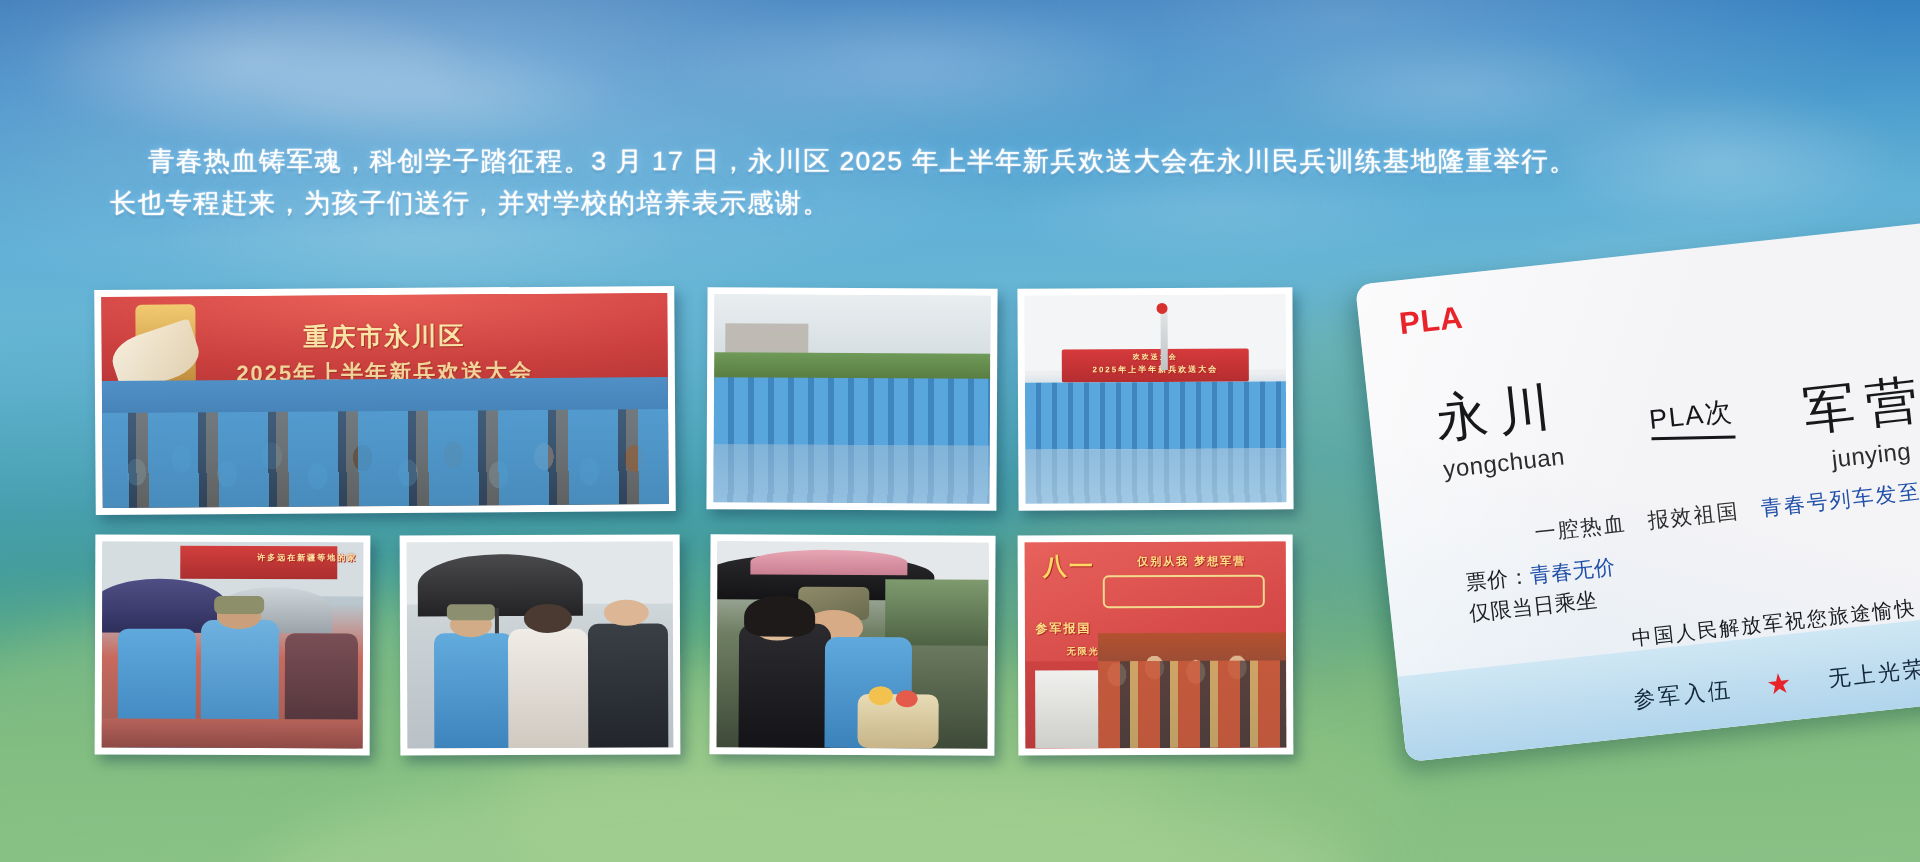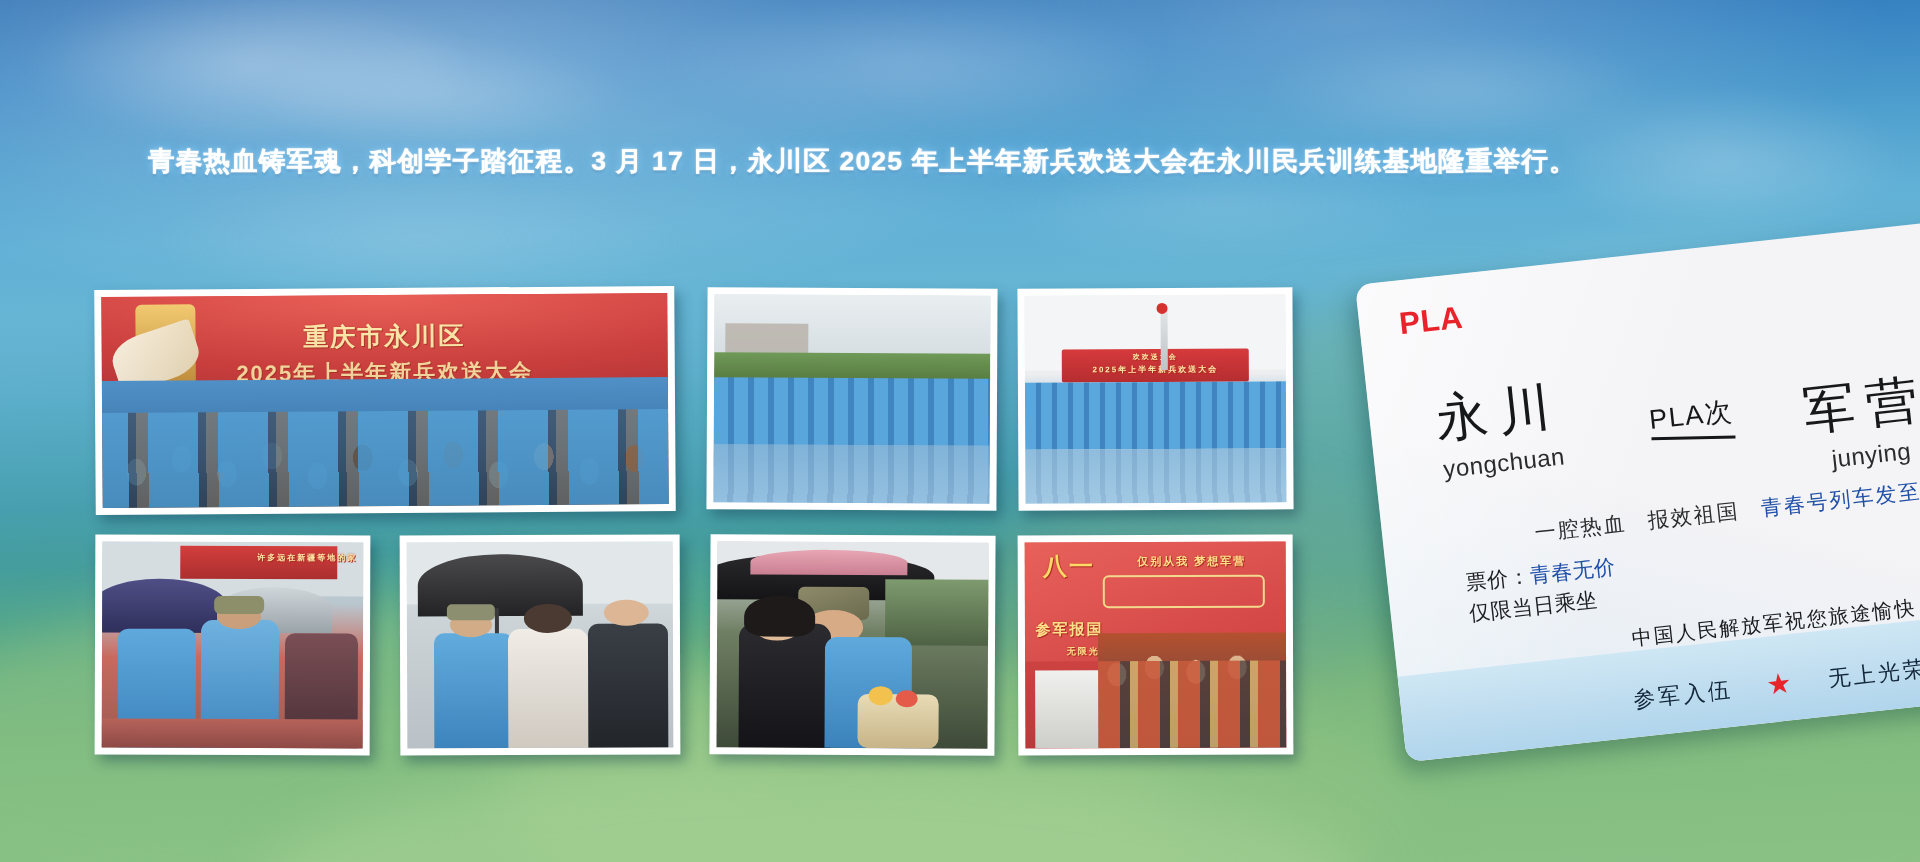--- a/index.html
+++ b/index.html
@@ -44,21 +44,21 @@
   .blob {
     position:absolute; border-radius:50%;
     filter:blur(26px);
   }
 
   
   #copy {
     position:absolute; left:110px; top:140px; width:1430px;
     text-align:justify; text-justify:inter-character;
     color:#ffffff;
-    font-weight:700;
+    font-weight:400;
     font-size:26.5px;
     line-height:42px;
     letter-spacing:1.2px;
     text-shadow:
        0 0 2px rgba(255,255,255,.95),
        0 0 9px rgba(150,215,255,.85),
        0 0 20px rgba(90,175,235,.75),
        0 2px 3px rgba(20,70,120,.45);
     -webkit-text-stroke:0.3px rgba(255,255,255,.6);
   }
@@ -169,20 +169,21 @@
   <div class="blob" style="left:1420px; top:430px; width:620px; height:300px; background:rgba(150,200,140,.50);"></div>
   <div class="blob" style="left:-120px; top:600px; width:900px; height:320px; background:rgba(140,195,135,.55);"></div>
   <div class="blob" style="left:500px;  top:660px; width:900px; height:300px; background:rgba(160,205,140,.50);"></div>
   <div class="blob" style="left:1150px; top:640px; width:900px; height:320px; background:rgba(135,190,130,.55);"></div>
   <div class="blob" style="left:260px;  top:760px; width:1100px;height:260px; background:rgba(168,210,150,.55);"></div>
   <div class="blob" style="left:980px;  top:480px; width:420px; height:220px; background:rgba(125,175,150,.35);"></div>
 </div>
 
 <div id="copy">
   <span class="ln l1">青春热血铸军魂，科创学子踏征程。3 月 17 日，永川区 2025 年上半年新兵欢送大会在永川民兵训练基地隆重举行。</span>
+  <span class="ln l3">长也专程赶来，为孩子们送行，并对学校的培养表示感谢。</span>
 </div>
 
 <div class="photo" style="left:95px; top:288px; width:580px; height:225px; transform:rotate(-0.4deg);">
   <div class="inner" style="background:linear-gradient(180deg,#d8413f 0%,#d8413f 34%,#b9473f 48%,#7d6a66 100%);">
     <div class="px" style="left:0;top:0;width:100%;height:46%;background:radial-gradient(120% 140% at 50% 0%, #e9584f 0%, #cf3a39 55%, #b32e30 100%);"></div>
     <div class="px" style="left:6%;top:4%;width:60px;height:78px;background:linear-gradient(180deg,#f2c86a,#c8903a);border-radius:6px 6px 0 0;"></div>
     <div class="px" style="left:2%;top:16%;width:86px;height:52px;background:linear-gradient(120deg,#fdf4e2,#e9d7b4);transform:rotate(-18deg);border-radius:40% 6% 40% 6%;"></div>
     <div class="bannertxt" style="top:12%; font-size:25px;">重庆市永川区</div>
     <div class="bannertxt" style="top:30%; font-size:22px; opacity:.92;">2025年上半年新兵欢送大会</div>
     <div class="px" style="left:0;top:40%;width:100%;height:60%;
@@ -284,21 +285,21 @@
     <div class="px" style="left:66%;top:72%;width:8%;height:8%;border-radius:50%;background:#e45b4a;"></div>
   </div>
 </div>
 
 <div class="photo" style="left:1018px; top:535px; width:275px; height:220px; transform:rotate(-0.2deg);">
   <div class="inner" style="background:linear-gradient(180deg,#e2504c 0%,#d44644 40%,#b93a3b 100%);">
     <div class="px" style="left:0;top:0;width:100%;height:58%;background:linear-gradient(160deg,#e8615b,#cf4242);"></div>
     <div class="bannertxt" style="left:2%;width:30%;top:4%;font-size:24px;color:#ffd86a;">八一</div>
     <div class="bannertxt" style="left:30%;width:68%;top:6%;font-size:11px;color:#ffe08a;">仅别从我 梦想军营</div>
     <div class="px" style="left:30%;top:16%;width:62%;height:16%;border:2px solid #f3d98c;border-radius:6px;"></div>
-    <div class="bannertxt" style="left:4%;width:14%;top:38%;font-size:15px;color:#ffe08a;">参军报国</div>
+    <div class="bannertxt" style="left:4%;width:14%;top:38%;font-size:12px;color:#ffe08a;">参军报国</div>
     <div class="bannertxt" style="left:16%;width:14%;top:50%;font-size:9px;color:#ffe08a;">无限光荣</div>
     <div class="px" style="left:28%;top:44%;width:72%;height:56%;
       background:
         radial-gradient(16px 20px at 10% 36%, #e7c39b 0 58%, transparent 60%),
         radial-gradient(16px 20px at 30% 30%, #dcb48e 0 58%, transparent 60%),
         radial-gradient(16px 20px at 52% 34%, #e7c39b 0 58%, transparent 60%),
         radial-gradient(16px 20px at 74% 30%, #dcb48e 0 58%, transparent 60%),
         linear-gradient(180deg,#b4512f 0%, #8d4a3a 40%, #5b3d38 100%);"></div>
     <div class="px" style="left:28%;top:58%;width:72%;height:42%;
       background:repeating-linear-gradient(90deg, rgba(200,90,60,.9) 0 22px, rgba(70,60,60,.75) 22px 32px, rgba(230,200,120,.7) 32px 40px);"></div>

